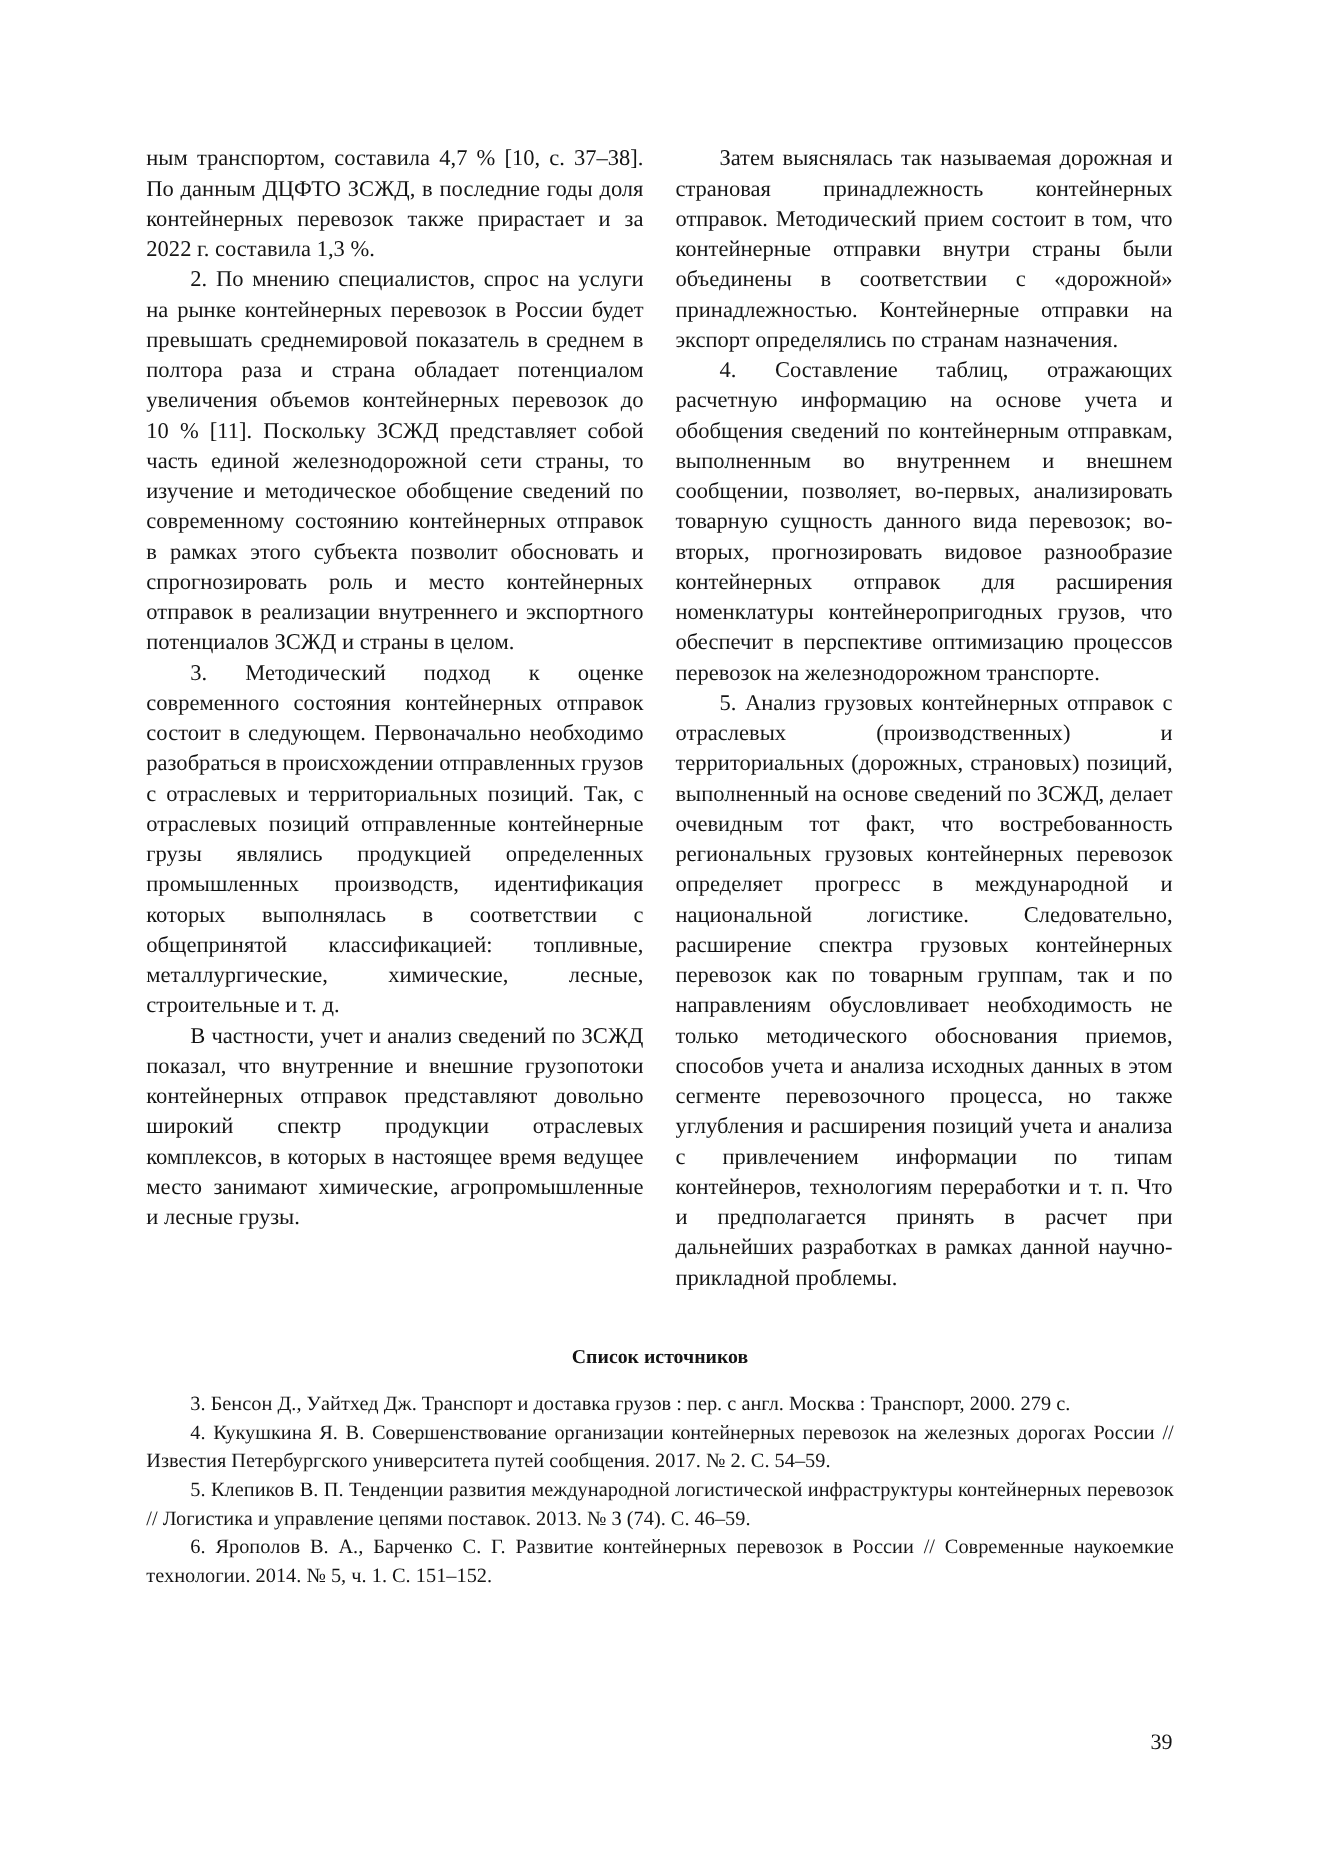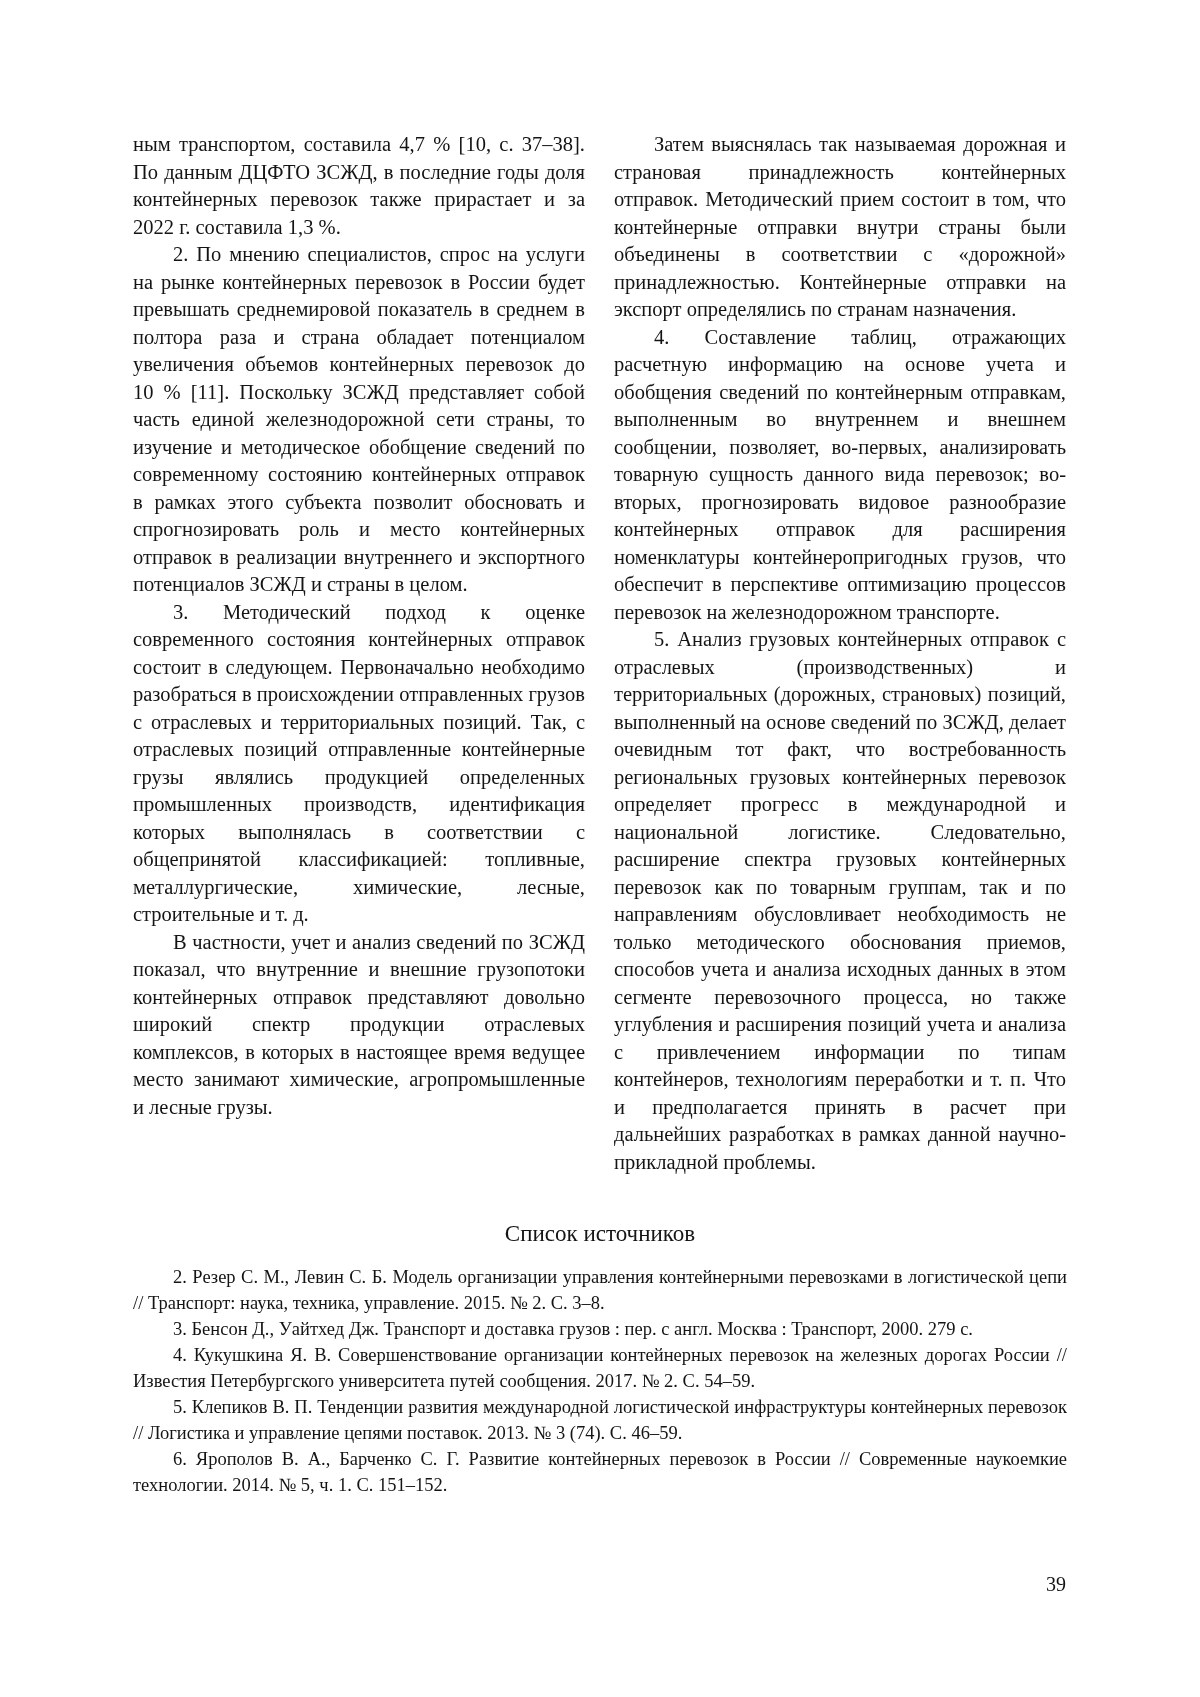--- a/index.html
+++ b/index.html
@@ -31,22 +31,22 @@
   }
   .col p {
     margin: 0;
     text-indent: 40px;
   }
   .col p.no-indent {
     text-indent: 0;
   }
   .refs-heading {
     text-align: center;
-    font-weight: normal;
-    font-size: 23px;
+    font-weight: bold;
+    font-size: 18px;
     line-height: 27px;
     margin: 44px 0 17px 0;
   }
   .refs {
     font-size: 18.5px;
     line-height: 26px;
     text-align: justify;
   }
   .refs p {
     margin: 0;
@@ -75,21 +75,20 @@
     <div class="col">
       <p>Затем выяснялась так называемая дорожная и страновая принадлежность контейнерных отправок. Методический прием состоит в том, что контейнерные отправки внутри страны были объединены в соответствии с «дорожной» принадлежностью. Контейнерные отправки на экспорт определялись по странам назначения.</p>
       <p>4. Составление таблиц, отражающих расчетную информацию на основе учета и обобщения сведений по контейнерным отправкам, выполненным во внутреннем и внешнем сообщении, позволяет, во-первых, анализировать товарную сущность данного вида перевозок; во-вторых, прогнозировать видовое разнообразие контейнерных отправок для расширения номенклатуры контейнеропригодных грузов, что обеспечит в перспективе оптимизацию процессов перевозок на железнодорожном транспорте.</p>
       <p>5. Анализ грузовых контейнерных отправок с отраслевых (производственных) и территориальных (дорожных, страновых) позиций, выполненный на основе сведений по ЗСЖД, делает очевидным тот факт, что востребованность региональных грузовых контейнерных перевозок определяет прогресс в международной и национальной логистике. Следовательно, расширение спектра грузовых контейнерных перевозок как по товарным группам, так и по направлениям обусловливает необходимость не только методического обоснования приемов, способов учета и анализа исходных данных в этом сегменте перевозочного процесса, но также углубления и расширения позиций учета и анализа с привлечением информации по типам контейнеров, технологиям переработки и т. п. Что и предполагается принять в расчет при дальнейших разработках в рамках данной научно-прикладной проблемы.</p>
     </div>
   </div>
 
   <h2 class="refs-heading">Список источников</h2>
 
   <div class="refs">
-    <p>2. Резер С. М., Левин С. Б. Модель организации управления контейнерными перевозками в логистической цепи // Транспорт: наука, техника, управление. 2015. № 2. С. 3–8.</p>
     <p>3. Бенсон Д., Уайтхед Дж. Транспорт и доставка грузов : пер. с англ. Москва : Транспорт, 2000. 279 с.</p>
     <p>4. Кукушкина Я. В. Совершенствование организации контейнерных перевозок на железных дорогах России // Известия Петербургского университета путей сообщения. 2017. № 2. С. 54–59.</p>
     <p>5. Клепиков В. П. Тенденции развития международной логистической инфраструктуры контейнерных перевозок // Логистика и управление цепями поставок. 2013. № 3 (74). С. 46–59.</p>
     <p>6. Ярополов В. А., Барченко С. Г. Развитие контейнерных перевозок в России // Современные наукоемкие технологии. 2014. № 5, ч. 1. С. 151–152.</p>
   </div>
 
   <div class="page-number">39</div>
 
 </div>
 

